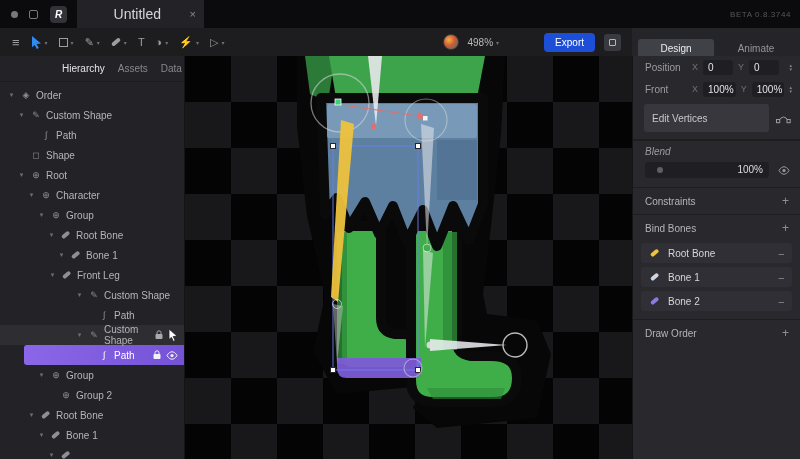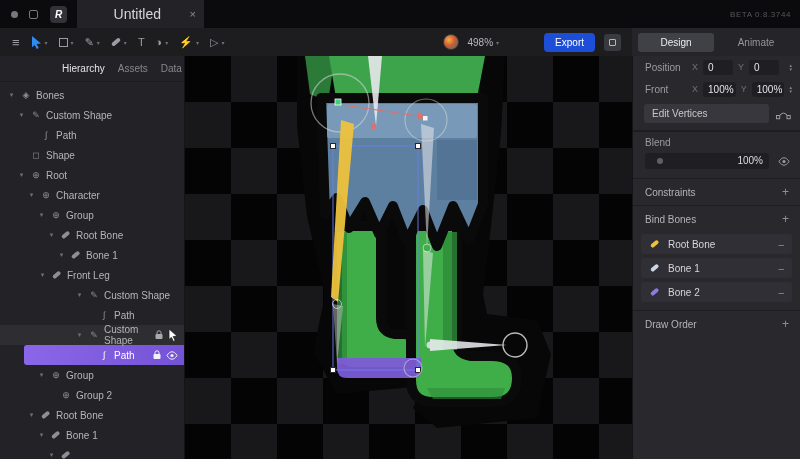--- a/index.html
+++ b/index.html
@@ -25,65 +25,65 @@
   .tc { font-size:6px; color:#6e6e74; }
   .frame-ic { width:9px; height:9px; border:1.2px solid #9c9ca2; display:inline-block; }
   .bone-pill { width:10px; height:4px; border-radius:2px; background:#9c9ca2; transform:rotate(-40deg); display:inline-block; }
   .glyph { font-size:11px; }
   .tbar-right { margin-left:auto; display:flex; align-items:center; gap:9px; padding-right:4px;justify-content:space-between; }
   .avatar { width:16px; height:16px; border-radius:50%; border:1px solid #3c3c40; background:radial-gradient(circle at 35% 35%, #f2b23e, #cf5a3a 45%, #2e7d5b); }
   .zoom { font-size:10px; color:#b9b9bf; display:flex; gap:3px; align-items:center; }
   .export-btn { background:#1d4ed8; color:#fff; font-size:10px; padding:4px 11px; border-radius:4px; border:none; font-family:inherit;margin-left:36px; }
   .opt-btn { width:17px; height:17px; background:#393940; border-radius:3px; display:flex; align-items:center; justify-content:center; }
   .opt-ic { width:7px; height:7px; border:1.2px solid #b5b5bb; border-radius:1px; }
-  .mode-tabs { width:168px; background:#252529; display:flex; align-items:center; padding:8px 6px; gap:4px; }
+  .mode-tabs { width:168px; background:#252529; display:flex; align-items:center; padding:20px 6px; gap:4px; }
   .mode-tab { flex:1; height:19px; display:flex; align-items:center; justify-content:center; font-size:10px; color:#94949a; border-radius:3px; }
   .mode-tab.active { background:#404047; color:#ececf0; }
 
   
   .main { flex:1; display:flex; min-height:0; }
 
   
   .sidebar { width:185px; background:#232327; border-right:1px solid #141416; display:flex; flex-direction:column; }
   .side-tabs { height:26px; flex:0 0 auto; display:flex; align-items:center; padding:0 12px 0 14px; gap:13px; border-bottom:1px solid #1c1c1f; }
   .side-tab { font-size:10px; color:#87878d; }
   .side-tab.active { color:#e4e4e8;padding-left:48px; }
   .panel-ic { margin-left:auto; display:flex; }
   .tree { flex:1; overflow:hidden; padding-top:3px; }
   .r { height:20px; display:flex; align-items:center; font-size:10px; color:#b4b4ba; gap:4px; padding-right:6px; }
   .cr { width:9px; font-size:7px; color:#6e6e74; text-align:center; flex:0 0 auto; }
   .ic { width:12px; text-align:center; font-size:9px; color:#8e8e94; flex:0 0 auto; }
   .bp { width:9px; height:3.5px; border-radius:2px; background:#8e8e94; flex:0 0 auto; transform:rotate(-40deg); margin:0 2px 0 1px; }
   .d0{padding-left:7px}.d1{padding-left:17px}.d2{padding-left:27px}.d3{padding-left:37px}
-  .d4{padding-left:47px}.d5{padding-left:57px}.d6{padding-left:38px}.d7{padding-left:75px}.d8{padding-left:85px}
+  .d4{padding-left:47px}.d5{padding-left:57px}.d6{padding-left:48px}.d7{padding-left:75px}.d8{padding-left:85px}
   .r.hov { background:#2d2d32; }
   .r.sel { background:linear-gradient(90deg,#8a67e8,#7553d6); color:#fff; margin-left:24px; border-radius:3px 0 0 3px; }
   .r.sel.d8 { padding-left:61px; }
   .r.sel .ic { color:#fff; }
   .rowicons { margin-left:auto; display:flex; align-items:center; gap:5px; }
 
   
   .canvas { flex:1; position:relative; background:repeating-conic-gradient(#18181a 0% 25%, #040405 0% 50%); background-size:92px 92px; }
   .canvas svg.art { position:absolute; inset:0; width:100%; height:100%; }
 
   
   .inspector { width:168px; background:#29292d; border-left:1px solid #151517; display:flex; flex-direction:column; font-size:10px; }
   .prow { display:flex; align-items:center; padding:0 8px 0 12px; height:22px; gap:5px; }
   .plab { width:42px; color:#9b9ba1; flex:0 0 auto; }
   .pkey { color:#6f6f76; font-size:9px; }
   .pval { background:#1f1f23; border-radius:3px; height:15px; line-height:15px; padding:0 5px; color:#e4e4e8; min-width:30px; }
   .stepper { margin-left:auto; display:flex; flex-direction:column; align-items:center; font-size:5px; line-height:4.5px; color:#84848b; }
   .ev-row { display:flex; align-items:center; padding:4px 9px 7px 11px; gap:7px; }
-  .ev-btn { flex:1; background:#37373d; border:none; border-radius:3px; height:19px; text-align:left; padding:0 8px; color:#c7c7cc; font-size:10px; font-family:inherit; }
+  .ev-btn { flex:1; background:#37373d; border:none; border-radius:3px; height:28px; text-align:left; padding:0 8px; color:#c7c7cc; font-size:10px; font-family:inherit; }
   .divider { border-top:1px solid #1e1e21; }
   .sec { display:flex; align-items:center; height:26px; padding:0 11px 0 12px; color:#b3b3b9; flex:0 0 auto; }
   .plus { margin-left:auto; font-size:12px; color:#8f8f96; }
   .ct-ic { width:13px; height:13px; border:1px solid #6f6f76; border-radius:50%; font-size:7px; color:#9b9ba1; display:flex; align-items:center; justify-content:center; margin-right:7px; }
   .blend-wrap { padding:0 10px 9px 12px; }
-  .blend-label { height:21px; display:flex; align-items:center; color:#9b9ba1; }
+  .blend-label { height:21px; display:flex; align-items:center; color:#9b9ba1;font-style:italic; }
   .blend-ctl { display:flex; align-items:center; gap:9px; }
   .blend-track { position:relative; flex:1; height:16px; background:#1f1f23; border-radius:3px; }
   .blend-knob { position:absolute; left:12px; top:5px; width:6px; height:6px; border-radius:50%; background:#5f5f66; }
   .blend-val { position:absolute; right:6px; top:2px; color:#dedee2; }
   .bb-row { display:flex; align-items:center; margin:2px 8px; padding:0 8px; height:20px; background:#2f2f35; border-radius:3px; gap:7px; flex:0 0 auto; }
   .bb-name { color:#d6d6da; }
   .bb-minus { margin-left:auto; color:#8f8f96; }
   .c-yellow{background:#edc23d}.c-white{background:#ccd5e5}.c-purple{background:#8f7ae0}
 </style>
 </head>
@@ -174,21 +174,21 @@
               <rect x="3" y="0.8" width="6" height="6" rx="1" fill="none" stroke="#7c7c82"></rect>
               <rect x="0.8" y="3" width="6" height="6" rx="1" fill="#232327" stroke="#7c7c82"></rect>
             </svg>
         </span>
       </div>
 
       <div class="tree">
         <div class="r d0">
             <span class="cr">▾</span>
             <span class="ic">◈</span>
-            <span>Bones</span>
+            <span>Order</span>
           </div>
         <div class="r d1">
             <span class="cr">▾</span>
             <span class="ic">✎</span>
             <span>Custom Shape</span>
           </div>
         <div class="r d2">
             <span class="cr"></span>
             <span class="ic">∫</span>
             <span>Path</span>

